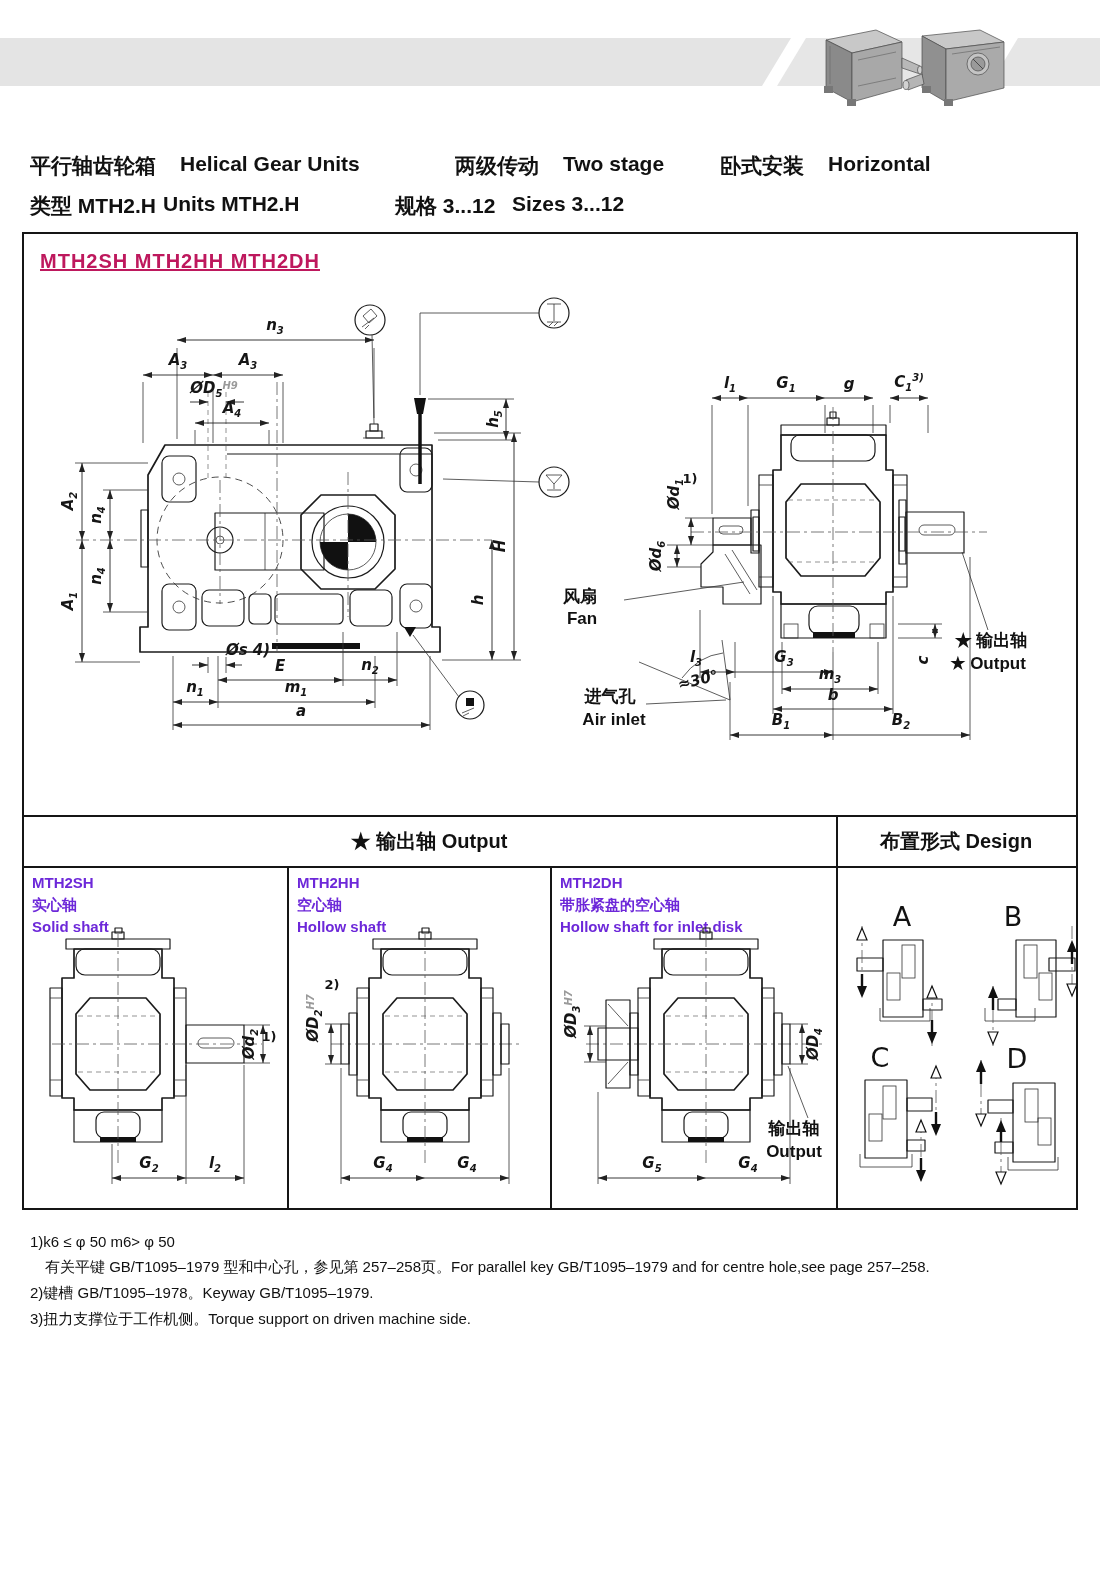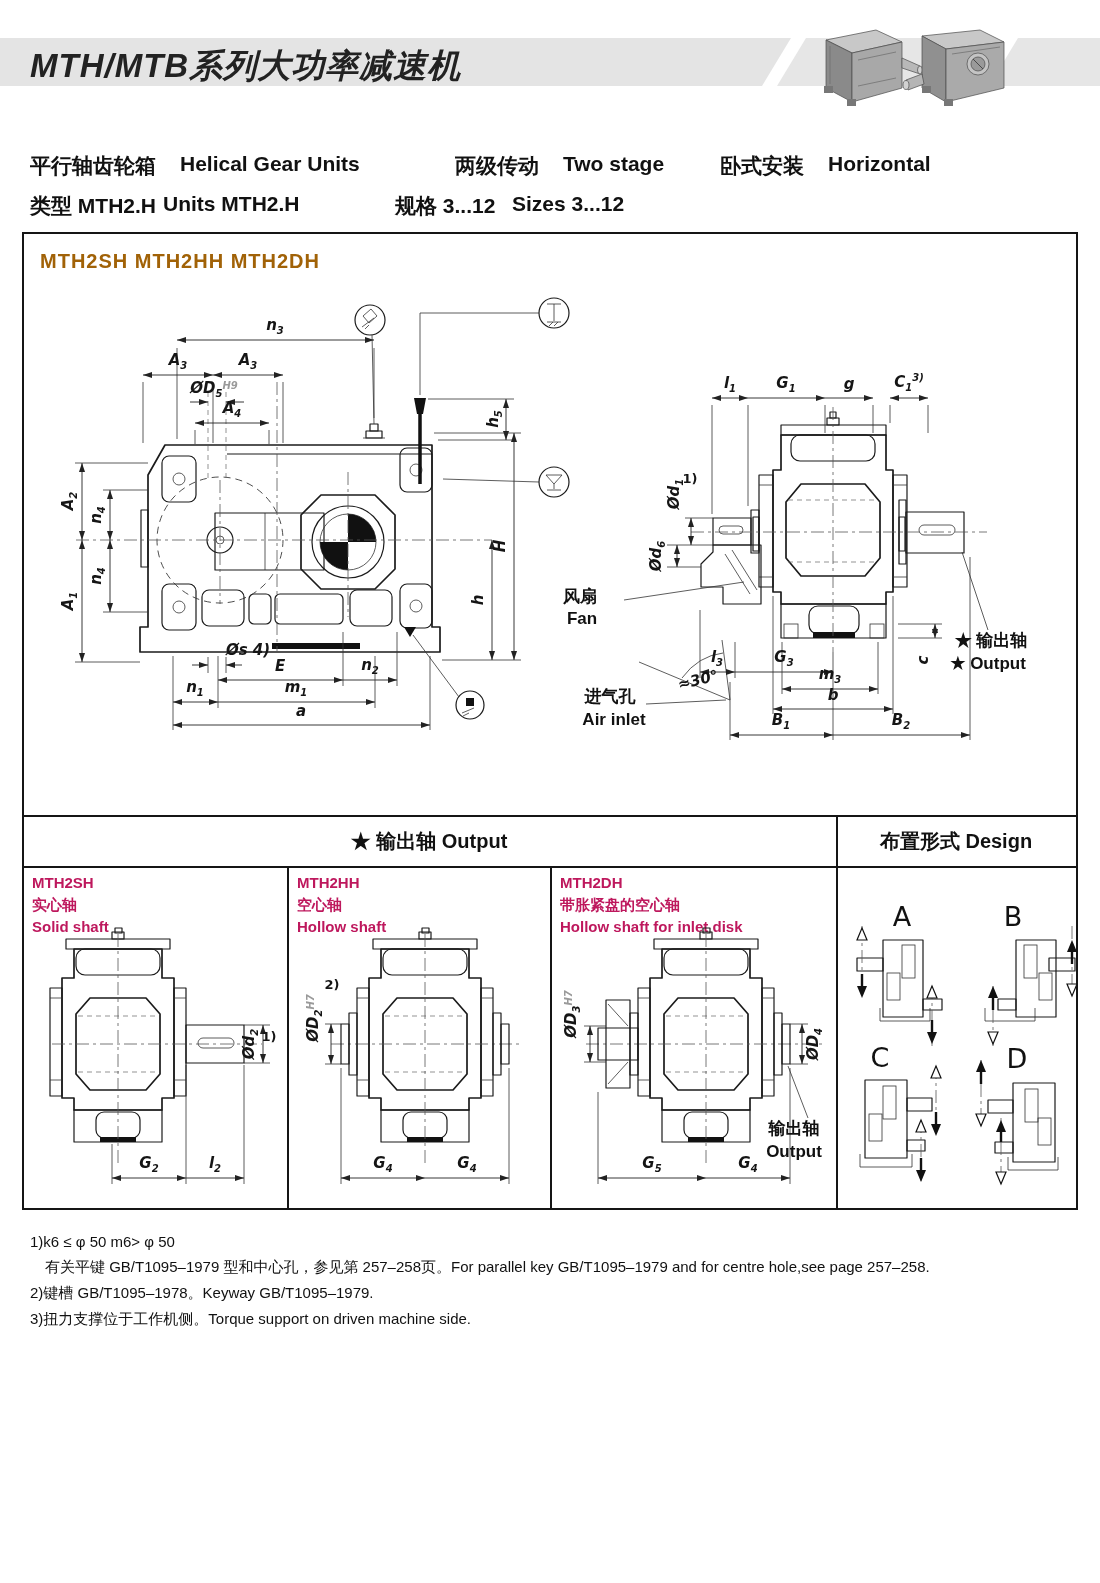--- a/index.html
+++ b/index.html
@@ -13,35 +13,35 @@
   .dl{stroke:#222;stroke-width:.9;fill:none}
   .axis{stroke:#555;stroke-width:.8;fill:none;stroke-dasharray:13 4 3 4}
   .dash2{stroke:#666;stroke-width:.7;fill:none;stroke-dasharray:5 4}
   .dashc{stroke:#3a3a3a;stroke-width:.9;fill:none;stroke-dasharray:7 5}
   .blk{fill:#111;stroke:none}
   
   .title{position:absolute;left:30px;top:44px;font:bold italic 33px "Liberation Sans",sans-serif;
          color:#222;letter-spacing:1px;white-space:nowrap;}
   .sub{position:absolute;font:bold 21px "Liberation Sans",sans-serif;color:#111;white-space:nowrap;}
   .modtitle{position:absolute;left:40px;top:250px;font:bold 20px "Liberation Sans",sans-serif;
-            letter-spacing:1px;color:#a16207;}
+            letter-spacing:1px;color:#be185d;text-decoration:underline;}
   .dim{position:absolute;font:italic 600 15px "DejaVu Sans",sans-serif;color:#151515;
        white-space:nowrap;transform:translate(-50%,-50%);}
   .dim sub{font-size:10px;}
   .dim sup{font-size:10px;}
   .dim .tol{font-size:10px;color:#9a9a9a;position:relative;top:-4px;}
   .rot{transform:translate(-50%,-50%) rotate(-90deg);}
   .rot15{transform:translate(-50%,-50%) rotate(-14deg);}
   .fnmark{position:absolute;font:600 13px "DejaVu Sans",sans-serif;color:#151515;
           transform:translate(-50%,-50%);white-space:nowrap;}
   .callout{position:absolute;transform:translate(-50%,-50%);font:bold 17px "Liberation Sans",sans-serif;
            color:#111;white-space:nowrap;}
   .theader{position:absolute;transform:translate(-50%,-50%);font:bold 20px "Liberation Sans",sans-serif;
            color:#111;white-space:nowrap;}
-  .celltitle{position:absolute;font:bold 15px "Liberation Sans",sans-serif;color:#be185d;white-space:nowrap;}
+  .celltitle{position:absolute;font:bold 15px "Liberation Sans",sans-serif;color:#6d28d9;white-space:nowrap;}
   .celltitle.en{font-weight:600;}
   .dletter{position:absolute;transform:translate(-50%,-50%);font:400 27px "DejaVu Sans",sans-serif;color:#111;}
   .footnote{position:absolute;font:15px "Liberation Sans",sans-serif;color:#111;white-space:nowrap;}
   
   .line{position:absolute;background:#151515;}
   .mainbox{position:absolute;left:22px;top:232px;width:1056px;height:978px;
            border:2.5px solid #151515;box-sizing:border-box;}
 </style>
 </head>
 <body>
@@ -71,21 +71,20 @@
       <circle cx="66" cy="42" r="11" fill="#c4c4c4" stroke="#4a4a4a" stroke-width="0.7"></circle>
       <circle cx="66" cy="42" r="7" fill="#9a9a9a" stroke="#4a4a4a" stroke-width="0.7"></circle>
       <line x1="61" y1="37" x2="71" y2="47" stroke="#4a4a4a" stroke-width="1"></line>
       <polygon points="-6,58 10,52 12,62 -4,68" fill="#b5b5b5" stroke="#4a4a4a" stroke-width="0.7"></polygon>
       <ellipse cx="-6" cy="63" rx="3" ry="4.5" fill="#d2d2d2" stroke="#4a4a4a" stroke-width="0.7"></ellipse>
       <rect x="10" y="64" width="9" height="7" fill="#777"></rect>
       <rect x="32" y="77" width="9" height="7" fill="#777"></rect>
       <line x1="40" y1="32" x2="88" y2="25" stroke="#6a6a6a" stroke-width="0.7"></line>
     </g>
   </svg>
-  <div class="title">MTH/MTB系列大功率减速机</div>
 
   <div class="sub" style="left:30px;top:152px">平行轴齿轮箱</div>
   <div class="sub" style="left:180px;top:152px">Helical Gear Units</div>
   <div class="sub" style="left:455px;top:152px">两级传动</div>
   <div class="sub" style="left:563px;top:152px">Two stage</div>
   <div class="sub" style="left:720px;top:152px">卧式安装</div>
   <div class="sub" style="left:828px;top:152px">Horizontal</div>
   <div class="sub" style="left:30px;top:192px">类型 MTH2.H</div>
   <div class="sub" style="left:163px;top:192px">Units MTH2.H</div>
   <div class="sub" style="left:395px;top:192px">规格 3...12</div>
@@ -323,21 +322,21 @@
   <div class="dim" style="left:301px;top:711px"><span>a</span></div>
 
   <div class="dim" style="left:730px;top:384px"><span>l</span><sub>1</sub></div>
   <div class="dim" style="left:786px;top:384px"><span>G</span><sub>1</sub></div>
   <div class="dim" style="left:849px;top:384px"><span>g</span></div>
   <div class="dim" style="left:909px;top:382px"><span>C</span><sub>1</sub><sup>3)</sup></div>
   <div class="dim rot" style="left:675px;top:494px"><span>Ød</span><sub>1</sub></div>
   <div class="fnmark" style="left:690px;top:478px">1)</div>
   <div class="dim rot" style="left:657px;top:556px"><span>Ød</span><sub>6</sub></div>
   <div class="dim rot15" style="left:698px;top:680px"><span>≈30°</span></div>
-  <div class="dim" style="left:717px;top:658px"><span>l</span><sub>3</sub></div>
+  <div class="dim" style="left:696px;top:658px"><span>l</span><sub>3</sub></div>
   <div class="dim" style="left:784px;top:658px"><span>G</span><sub>3</sub></div>
   <div class="dim" style="left:830px;top:675px"><span>m</span><sub>3</sub></div>
   <div class="dim" style="left:833px;top:695px"><span>b</span></div>
   <div class="dim" style="left:781px;top:721px"><span>B</span><sub>1</sub></div>
   <div class="dim" style="left:901px;top:721px"><span>B</span><sub>2</sub></div>
   <div class="dim rot" style="left:923px;top:660px"><span>c</span></div>
 
   <div class="callout" style="left:580px;top:596px">风扇</div>
   <div class="callout" style="left:582px;top:619px">Fan</div>
   <div class="callout" style="left:610px;top:696px">进气孔</div>

